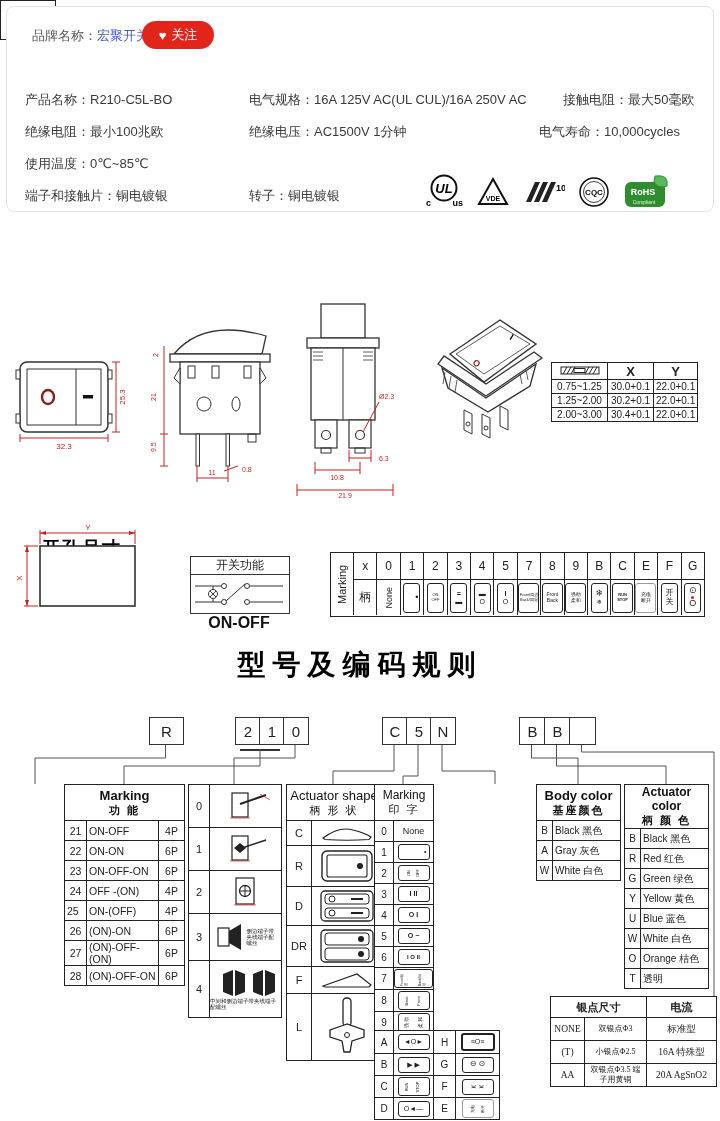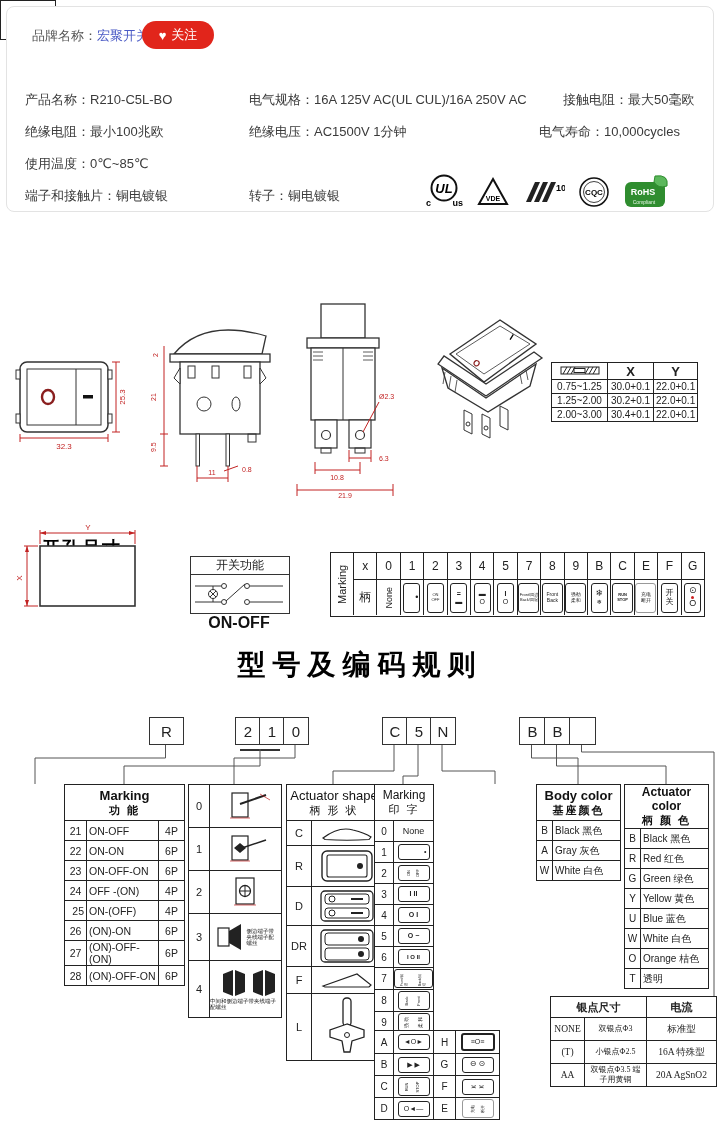--- a/index.html
+++ b/index.html
@@ -473,21 +473,21 @@
         <td style="text-align:center">23</td>
         <td>ON-OFF-ON</td>
         <td style="text-align:center">6P</td>
       </tr>
         <tr>
         <td style="text-align:center">24</td>
         <td>OFF -(ON)</td>
         <td style="text-align:center">4P</td>
       </tr>
         <tr>
-        <td style="text-align:right">25</td>
+        <td style="text-align:left">25</td>
         <td>ON-(OFF)</td>
         <td style="text-align:center">4P</td>
       </tr>
         <tr>
         <td style="text-align:center">26</td>
         <td>(ON)-ON</td>
         <td style="text-align:center">6P</td>
       </tr>
         <tr>
         <td style="text-align:center">27</td>

